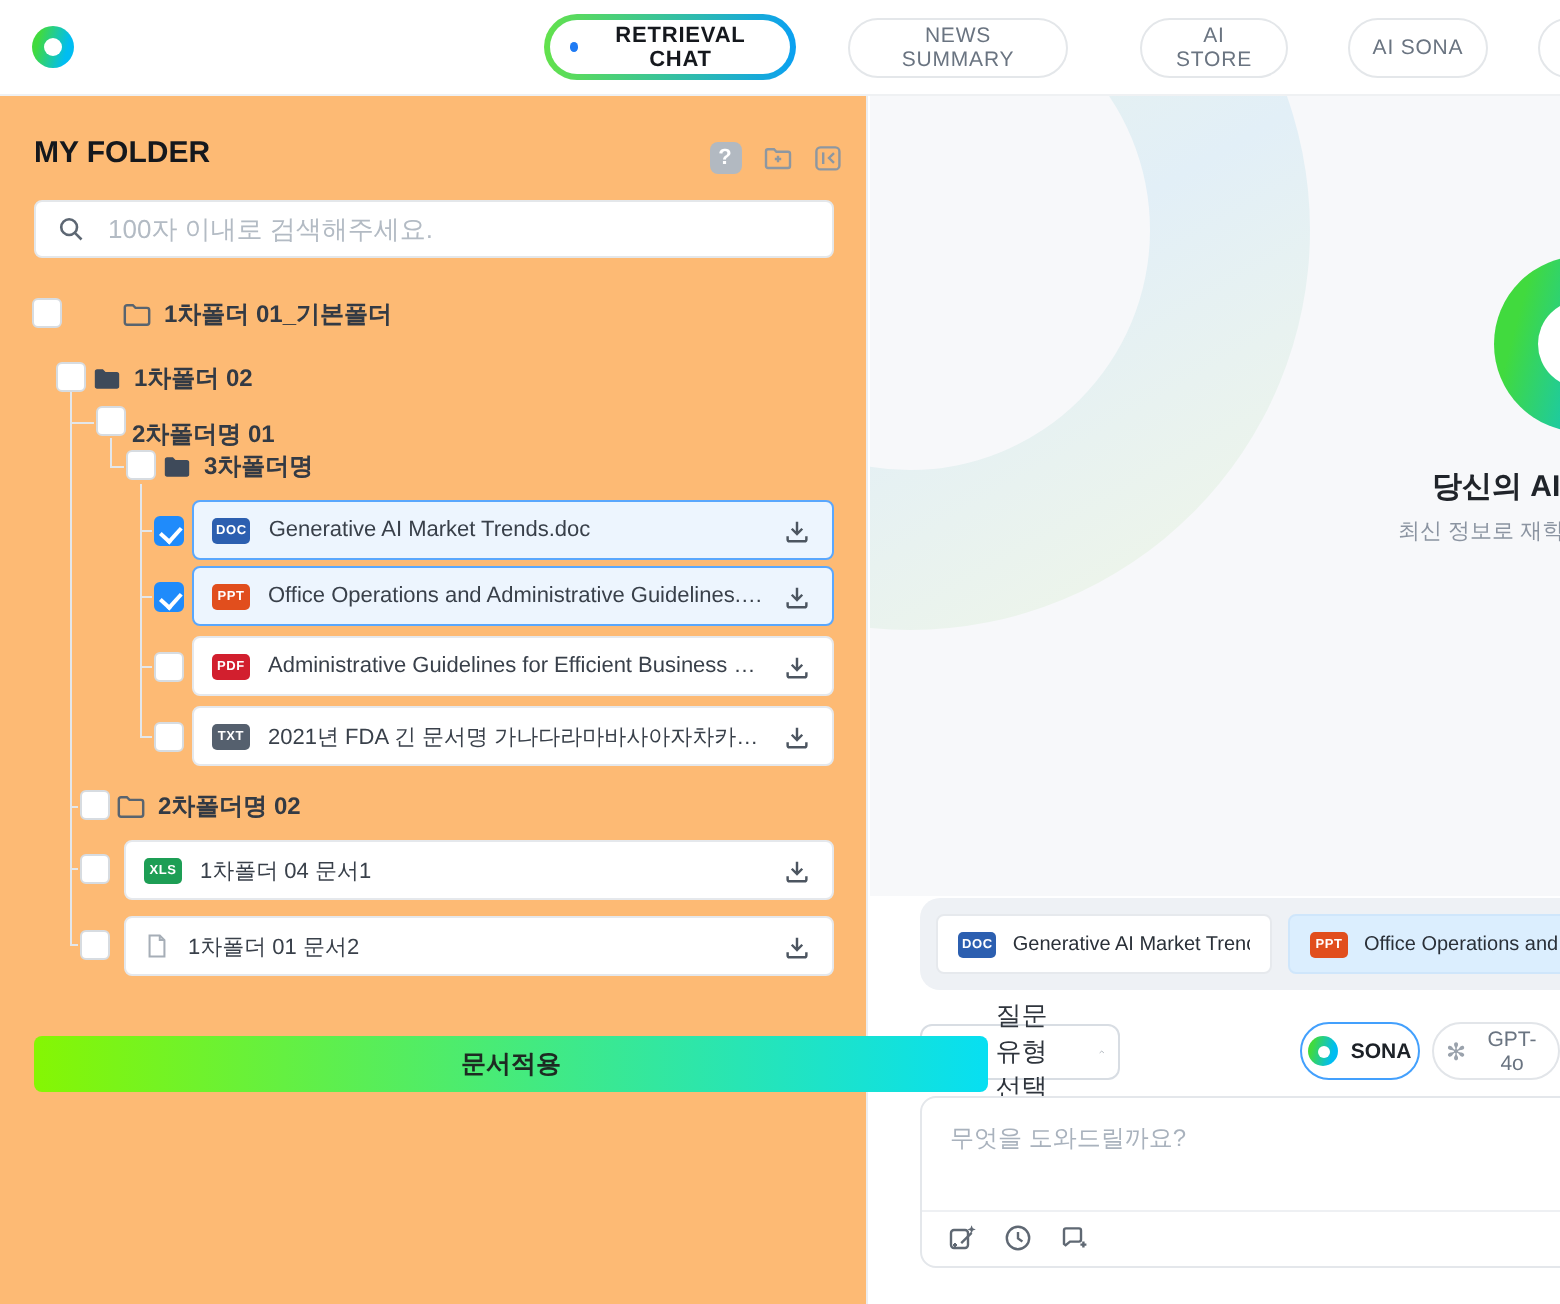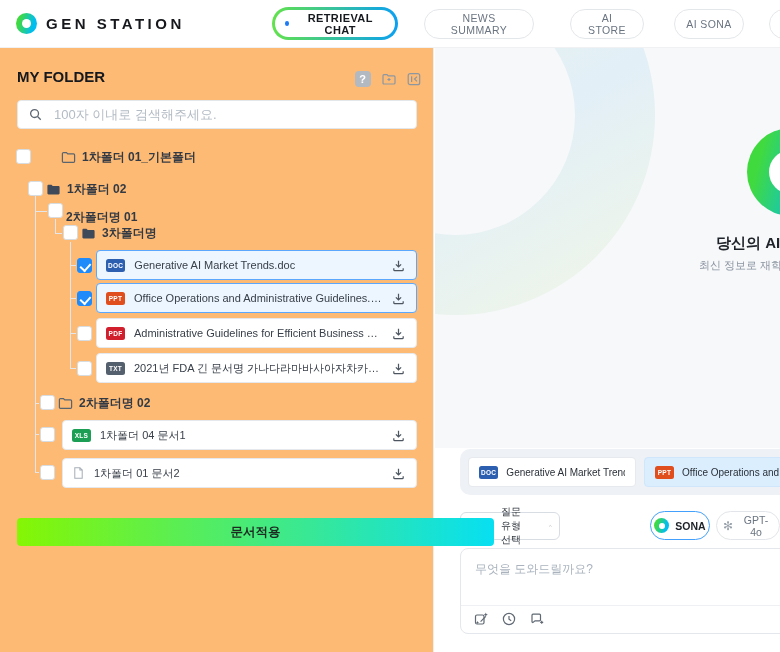--- a/index.html
+++ b/index.html
@@ -53,21 +53,21 @@
   .hero-ring .hole{width:44px;height:44px;}
   .hero-title{position:absolute;left:281px;top:186px;font-size:15px;font-weight:800;color:#20242a;white-space:nowrap;}
   .hero-sub{position:absolute;left:264px;top:210px;font-size:11px;color:#8b94a1;white-space:nowrap;}
   .panel-bottom{position:absolute;left:0;top:400px;width:345px;height:204px;background:#fff;}
 
   .chips{position:absolute;left:25px;top:401px;width:330px;height:46px;background:#eef1f5;border-radius:10px;}
   .chip{position:absolute;top:8px;height:30px;border-radius:4px;display:flex;align-items:center;gap:8px;padding:0 10px;border:1px solid #e6e9ed;background:#fff;cursor:pointer;}
   .chip.hl{background:#dbeefe;border-color:#cfe6fb;}
   .chip .cname{font-size:10px;color:#2a3038;white-space:nowrap;overflow:hidden;}
 
-  .qtype-btn{position:absolute;left:25px;top:464px;width:100px;height:28px;border:1px solid #d8dde3;border-radius:6px;background:#fff;display:flex;align-items:center;justify-content:center;gap:23px;font-size:10px;color:#2f353d;cursor:pointer;}
+  .qtype-btn{position:absolute;left:25px;top:464px;width:100px;height:28px;border:1px solid #d8dde3;border-radius:6px;background:#fff;display:flex;align-items:center;justify-content:center;gap:23px;font-size:13px;color:#2f353d;cursor:pointer;}
   .model-pill{position:absolute;top:463px;height:29px;border-radius:15px;display:flex;align-items:center;justify-content:center;gap:6px;font-size:10.5px;cursor:pointer;background:#fff;}
   .model-pill.active{left:215px;width:60px;border:1.5px solid #43a0fd;color:#1c2127;font-weight:700;}
   .model-pill.idle{left:281px;width:64px;border:1px solid #e2e5e9;color:#6a7481;}
   .model-pill .ring{width:15px;height:15px;} .model-pill .hole{width:6px;height:6px;}
   .gpt-glyph{font-size:12px;color:#9aa2ac;line-height:1;}
 
   .composer{position:absolute;left:25px;top:500px;width:330px;height:86px;background:#fff;border:1px solid #e4e7eb;border-radius:8px;}
   .composer textarea{position:absolute;left:8px;top:6px;width:310px;height:44px;border:0;outline:none;resize:none;font-size:12px;color:#38404a;background:transparent;padding:6px;}
   .composer textarea::placeholder{color:#a9b2bd;}
   .comp-div{position:absolute;left:0;top:56px;width:100%;height:0;border-top:1px solid #eef0f3;}
@@ -76,21 +76,20 @@
 </head>
 <body>
 
 <div class="app">
 
   <header class="topbar">
     <div class="brand">
       <span class="ring">
           <span class="hole"></span>
         </span>
-      <span class="brand-text">GEN STATION</span>
     </div>
     <button class="pill active" style="left:272px;width:126px;">
       <span class="dot"></span>
       <span>RETRIEVAL CHAT</span>
     </button>
     <button class="pill" style="left:424px;width:110px;">
       <span>NEWS SUMMARY</span>
     </button>
     <button class="pill" style="left:570px;width:74px;">
       <span>AI STORE</span>

